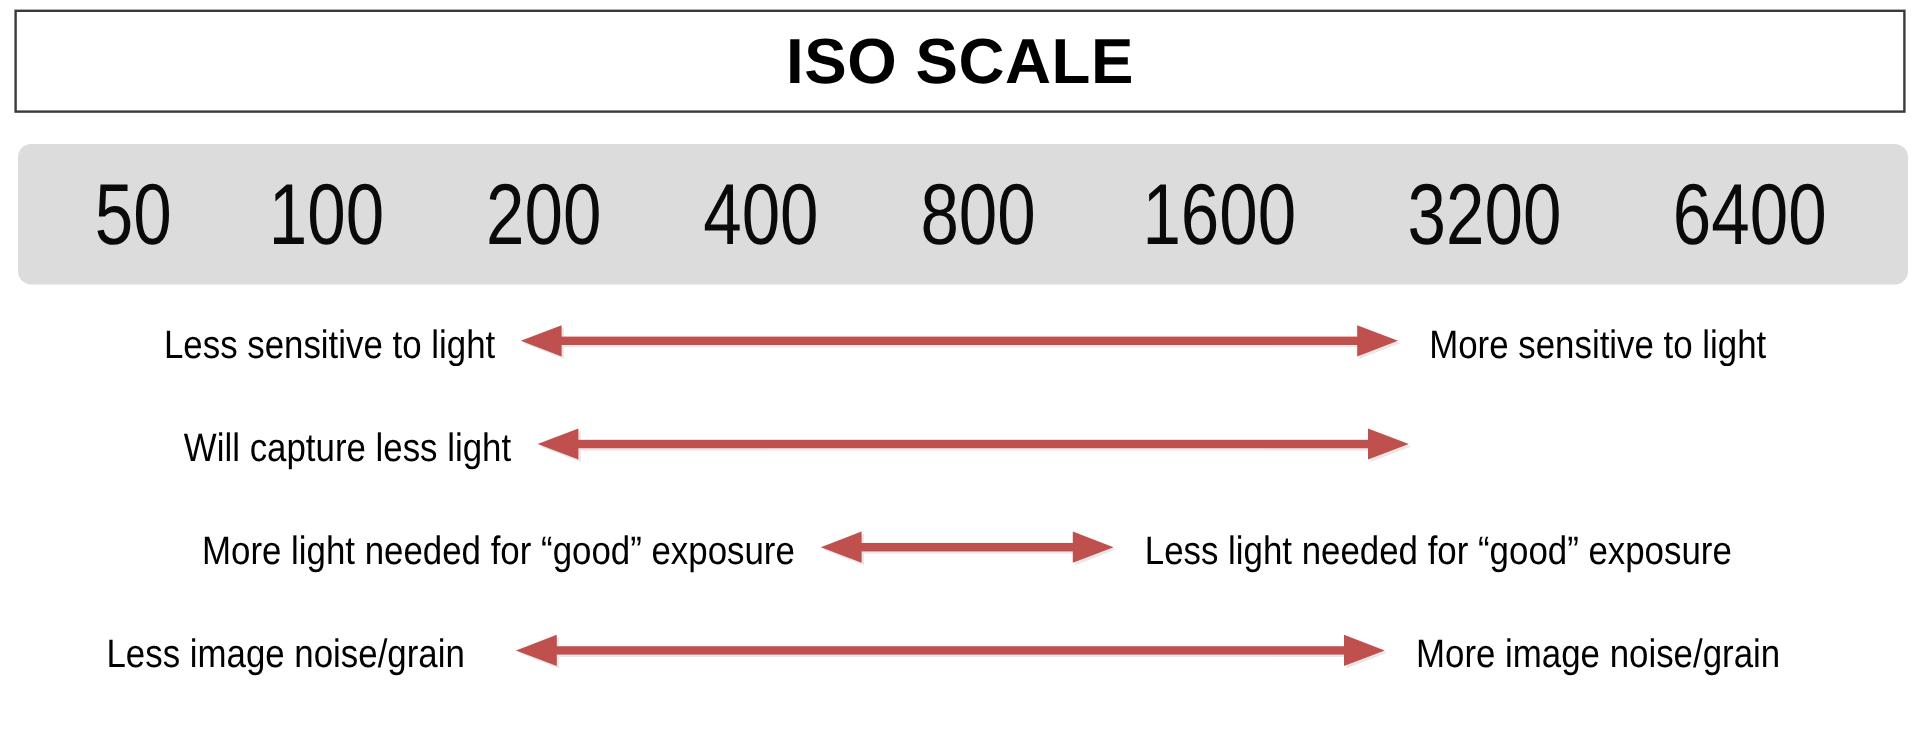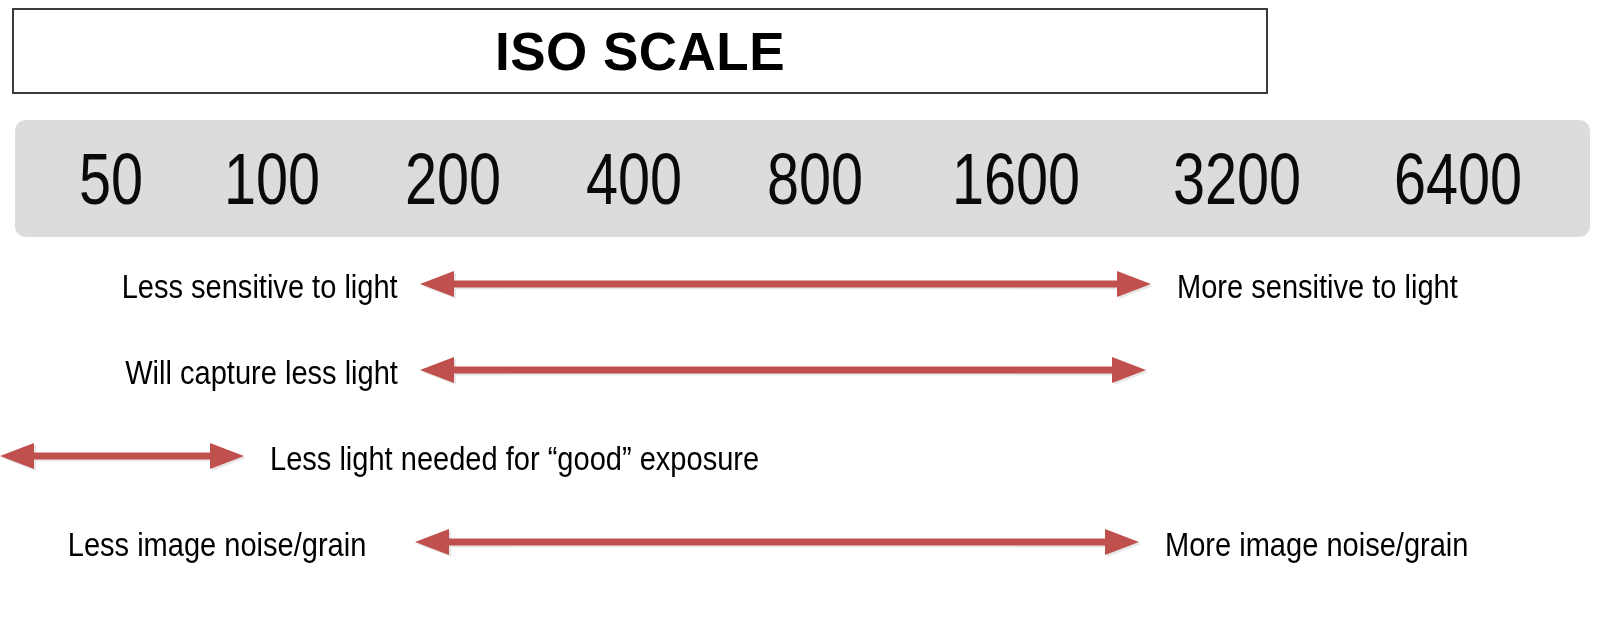--- a/index.html
+++ b/index.html
@@ -19,21 +19,21 @@
     width: 1600px;
     height: 621px;
     background: #ffffff;
   }
 
   
   .title-box {
     position: absolute;
     left: 12px;
     top: 8px;
-    width: 1256px;
+    width: 1576px;
     height: 86px;
     border: 2px solid #3a3a3a;
     background: #ffffff;
     box-sizing: border-box;
     display: flex;
     align-items: center;
     justify-content: center;
   }
   .title-text {
     font-family: "Liberation Sans", sans-serif;
@@ -99,20 +99,21 @@
   .cmp-label.right {
     text-align: left;
     transform-origin: left center;
   }
   .label-slot-left {
     display: flex;
     justify-content: flex-end;
     align-items: center;
     box-sizing: border-box;
     padding-right: 22px;
+    margin-left: 28px;
   }
   .label-slot-right {
     display: flex;
     justify-content: flex-start;
     align-items: center;
     box-sizing: border-box;
     padding-left: 22px;
   }
   .arrow-slot {
     display: flex;
@@ -194,20 +195,23 @@
             <polygon points="726,18 692,5 692,31" fill="#8a8a8a"></polygon>
           </g>
           <polygon points="0,18 34,5 34,31" fill="#C0504D"></polygon>
           <rect x="30" y="14.5" width="666" height="7" fill="#C0504D"></rect>
           <polygon points="726,18 692,5 692,31" fill="#C0504D"></polygon>
         </svg>
       </div>
     </div>
 
     <div class="cmp-row row-3">
+      <div class="label-slot-left">
+        <span class="cmp-label left">More light needed for “good” exposure</span>
+      </div>
       <div class="arrow-slot">
         <svg class="arrow-svg" width="248" height="40" viewBox="0 0 248 40">
           <g transform="translate(2,2)" opacity="0.20">
             <polygon points="0,18 34,5 34,31" fill="#8a8a8a"></polygon>
             <rect x="30" y="14.5" width="184" height="7" fill="#8a8a8a"></rect>
             <polygon points="244,18 210,5 210,31" fill="#8a8a8a"></polygon>
           </g>
           <polygon points="0,18 34,5 34,31" fill="#C0504D"></polygon>
           <rect x="30" y="14.5" width="184" height="7" fill="#C0504D"></rect>
           <polygon points="244,18 210,5 210,31" fill="#C0504D"></polygon>

